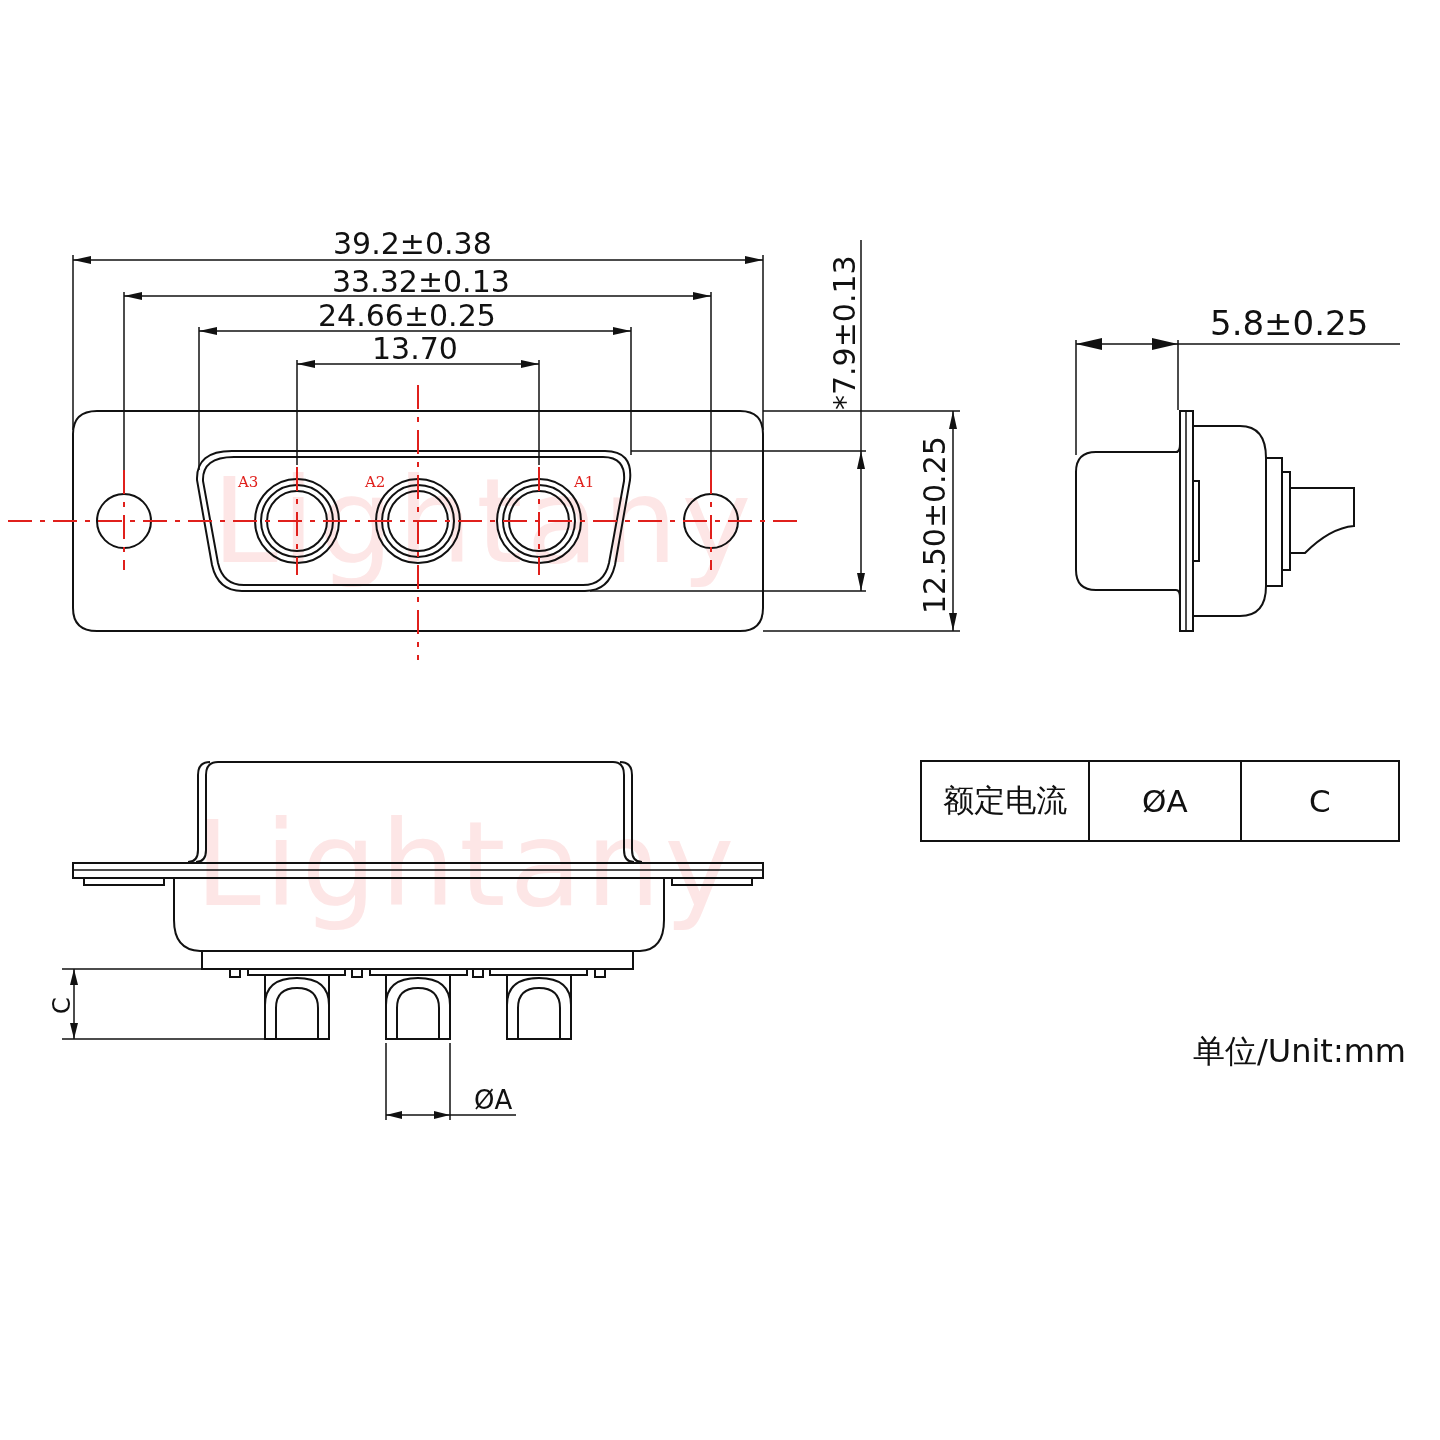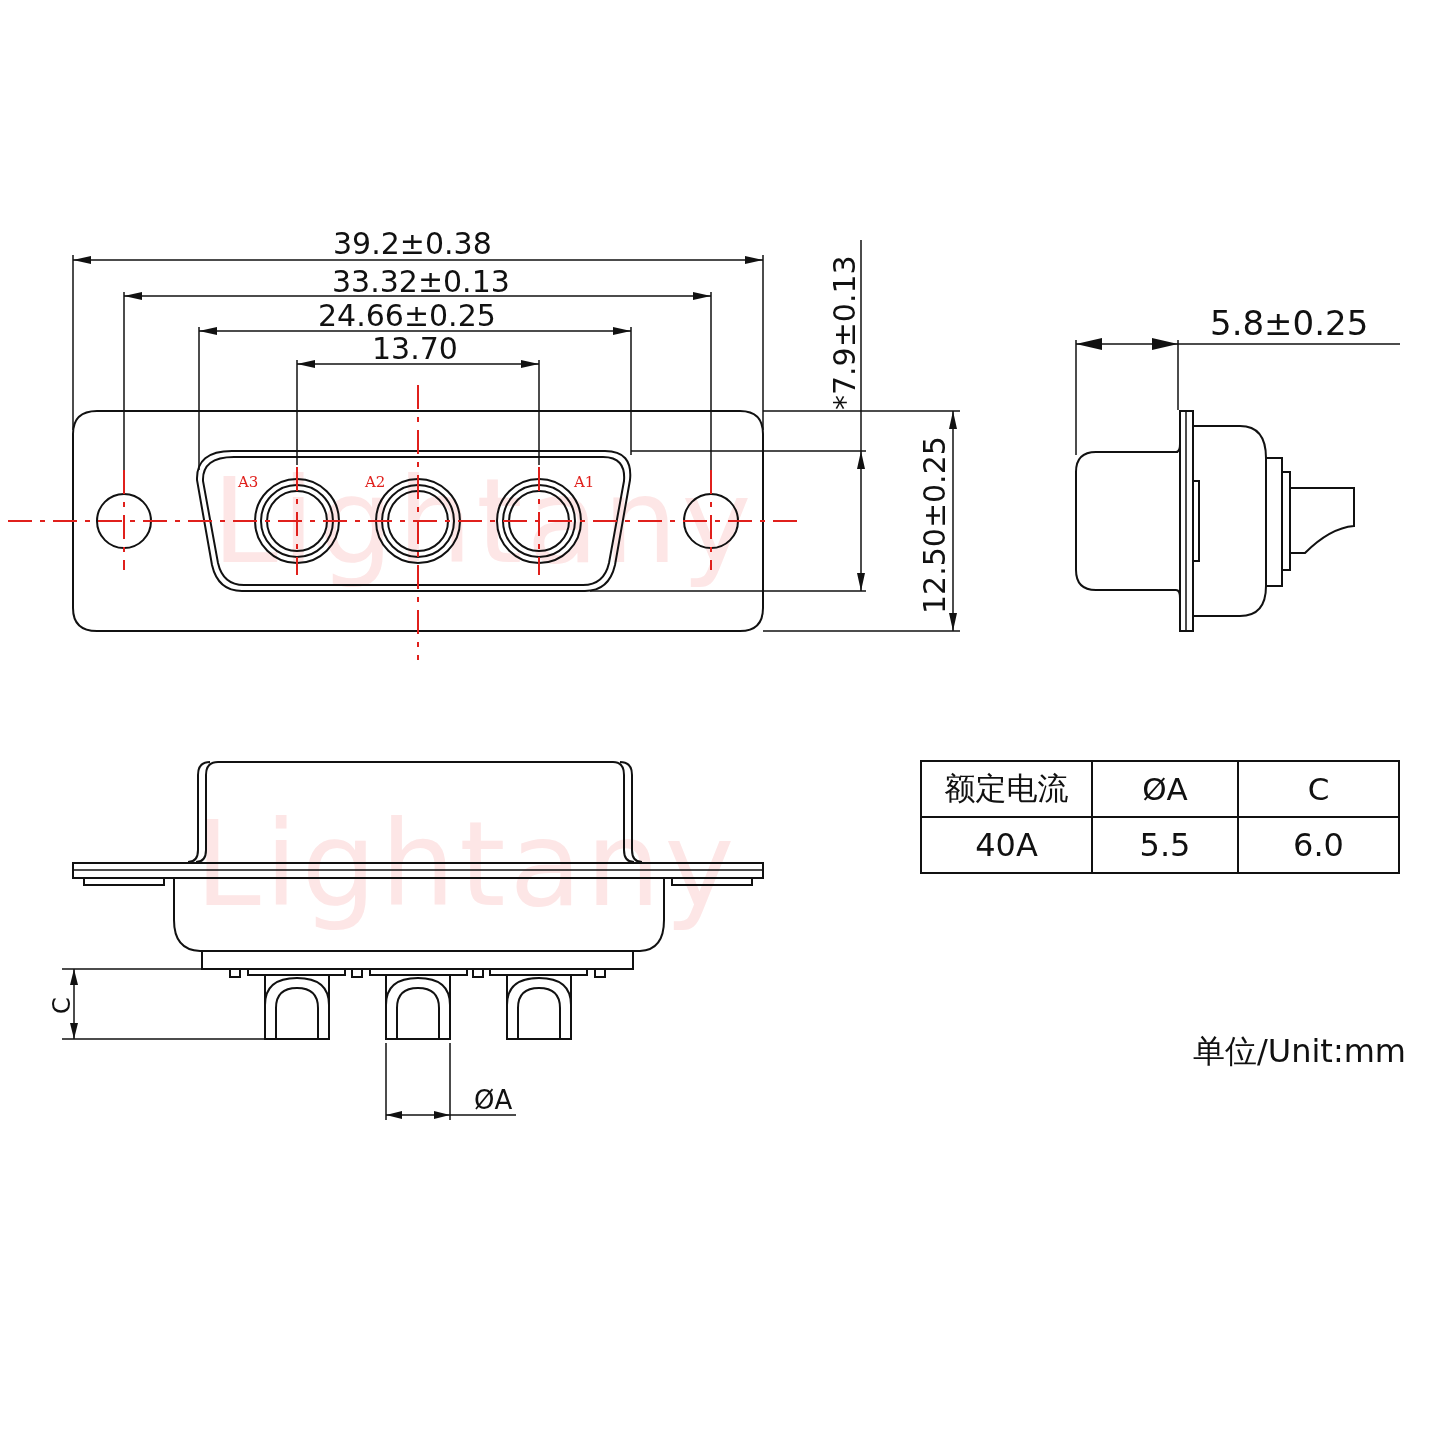--- a/index.html
+++ b/index.html
@@ -6,21 +6,21 @@
     body { width: 1440px; height: 1440px; position: relative; overflow: hidden; font-family: "Liberation Sans", "DejaVu Sans", sans-serif; }
     #drawing { position: absolute; left: 0; top: 0; width: 1440px; height: 1440px; }
     .dim-text { font-family: "DejaVu Sans", sans-serif; font-size: 30px; fill: #111; }
     .pin-label { font-family: "DejaVu Serif", serif; font-size: 15px; fill: #e0201c; }
     .watermark { font-family: "DejaVu Sans", sans-serif; font-size: 118px; fill: #fde6e6; letter-spacing: 4px; }
     .ln { stroke: #111; stroke-width: 2; fill: none; }
     .thin { stroke: #111; stroke-width: 1.5; fill: none; }
     .ctr { stroke: #e0201c; stroke-width: 2; stroke-dasharray: 24 8 5 8; fill: none; }
     
     .spec-table { position: absolute; left: 920px; top: 760px; width: 480px; border-collapse: collapse; }
-    .spec-table td, .spec-table th { border: 2px solid #111; height: 54px; text-align: center; font-weight: normal; font-size: 32px; color: #111; font-family: "DejaVu Sans", sans-serif; padding: 0; }
+    .spec-table td, .spec-table th { border: 2px solid #111; height: 54px; text-align: center; font-weight: normal; font-size: 32px; color: #111; font-family: "DejaVu Sans", sans-serif; padding: 12px; }
     .spec-table th { font-size: 31px; }
     .col1 { width: 170px; } .col2 { width: 145px; } .col3 { width: 160px; }
     .unit-note { position: absolute; right: 34px; top: 1030px; font-size: 32px; color: #111; font-family: "DejaVu Sans", sans-serif; }
   </style>
 </head>
 <body>
 
 <svg id="drawing" viewBox="0 0 1440 1440" xmlns="http://www.w3.org/2000/svg">
 
   <g>
@@ -190,21 +190,16 @@
 
 <table class="spec-table">
   <thead>
     <tr>
       <th class="col1">额定电流</th>
       <th class="col2">ØA</th>
       <th class="col3">C</th>
     </tr>
   </thead>
   <tbody>
-    <tr>
-      <td>40A</td>
-      <td>5.5</td>
-      <td>6.0</td>
-    </tr>
   </tbody>
 </table>
 
 <div class="unit-note">单位/Unit:mm</div>
 
 </body></html>

